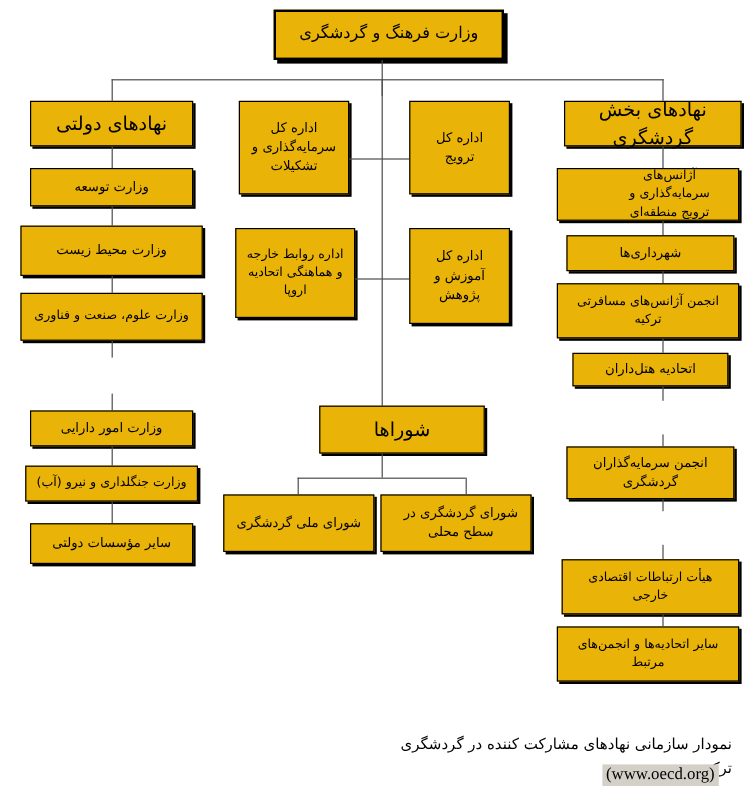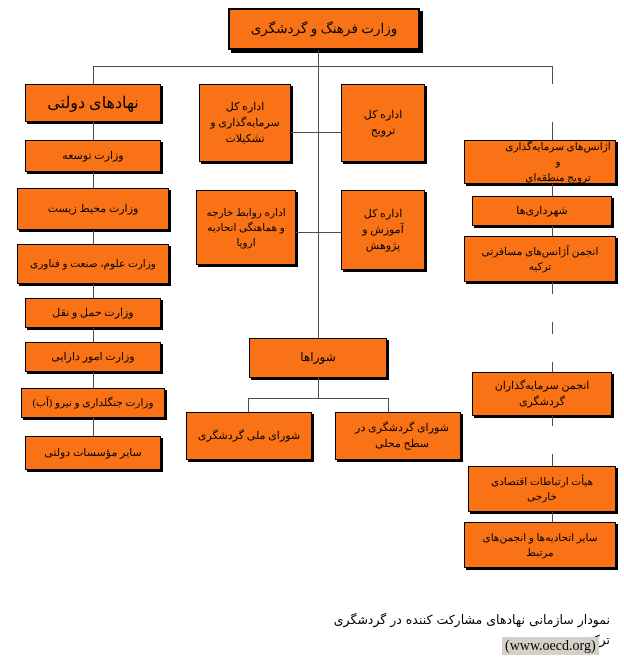--- a/index.html
+++ b/index.html
@@ -29,46 +29,45 @@
   .hline {
     position: absolute;
     height: 1px;
     background: #4d4d4d;
   }
 
   
   .node {
     position: absolute;
     box-sizing: border-box;
-    background: #f97316;
+    background: #eab308;
     border: 1px solid #000000;
     box-shadow: 2px 2px 0 0 #000000;
     display: flex;
     align-items: center;
     justify-content: flex-start;
     text-align: center;
     padding: 2px 4px;
     line-height: 1.45;
     direction: rtl;
-    font-family: Liberation Serif, serif;
   }
   .node .txt {
     display: block;
     width: 100%;
     white-space: pre-line;
   }
   .node.root {
     border-width: 2px;
     box-shadow: 3px 3px 0 0 #000000;
     font-size: 13.5px;
   }
   .node.colhead { font-size: 16px; }
   .node.lvl { font-size: 11px; }
   .node.small { font-size: 10.5px; }
-  .node.council { font-size: 12px; }
+  .node.council { font-size: 16px; margin-left: 17px; }
 
   
   .caption {
     position: absolute;
     direction: rtl;
     text-align: right;
     font-size: 12.5px;
     line-height: 1.6;
     color: #000000;
   }
@@ -114,23 +113,20 @@
   <div class="node lvl" style="left:17px; top:188px; width:152px; height:42px;">
     <span class="txt">وزارت محیط زیست</span>
   </div>
   <div class="vline" style="left:93px; top:230px; height:14px;"></div>
 
   <div class="node small" style="left:17px; top:244px; width:152px; height:40px;">
     <span class="txt">وزارت علوم، صنعت و فناوری</span>
   </div>
   <div class="vline" style="left:93px; top:284px; height:14px;"></div>
 
-  <div class="node lvl" style="left:25px; top:298px; width:136px; height:30px;">
-    <span class="txt">وزارت حمل و نقل</span>
-  </div>
   <div class="vline" style="left:93px; top:328px; height:14px;"></div>
 
   <div class="node lvl" style="left:25px; top:342px; width:136px; height:30px;">
     <span class="txt">وزارت امور دارایی</span>
   </div>
   <div class="vline" style="left:93px; top:372px; height:16px;"></div>
 
   <div class="node small" style="left:21px; top:388px; width:144px; height:30px;">
     <span class="txt">وزارت جنگلداری و نیرو (آب)</span>
   </div>
@@ -160,39 +156,45 @@
   </div>
   <div class="hline" style="left:318px; top:132px; width:23px;"></div>
 
   <div class="node lvl" style="left:341px; top:190px; width:84px; height:80px;">
     <span class="txt">اداره کل
 آموزش و
 پژوهش</span>
   </div>
   <div class="hline" style="left:318px; top:232px; width:23px;"></div>
 
+  <div class="node colhead" style="left:470px; top:84px; width:148px; height:38px;">
+    <span class="txt">نهادهای بخش گردشگری</span>
+  </div>
   <div class="vline" style="left:552px; top:122px; height:18px;"></div>
 
   <div class="node small" style="left:464px; top:140px; width:152px; height:44px;padding-left:40px;">
     <span class="txt">آژانس‌های سرمایه‌گذاری و
 ترویج منطقه‌ای</span>
   </div>
   <div class="vline" style="left:552px; top:184px; height:12px;"></div>
 
   <div class="node lvl" style="left:472px; top:196px; width:140px; height:30px;">
     <span class="txt">شهرداری‌ها</span>
   </div>
   <div class="vline" style="left:552px; top:226px; height:10px;"></div>
 
   <div class="node small" style="left:464px; top:236px; width:152px; height:46px;">
     <span class="txt">انجمن آژانس‌های مسافرتی
 ترکیه</span>
   </div>
   <div class="vline" style="left:552px; top:282px; height:12px;"></div>
 
+  <div class="node lvl" style="left:477px; top:294px; width:130px; height:28px;">
+    <span class="txt">اتحادیه هتل‌داران</span>
+  </div>
   <div class="vline" style="left:552px; top:322px; height:12px;"></div>
 
   <div class="vline" style="left:552px; top:362px; height:10px;"></div>
 
   <div class="node lvl" style="left:472px; top:372px; width:140px; height:44px;">
     <span class="txt">انجمن سرمایه‌گذاران
 گردشگری</span>
   </div>
   <div class="vline" style="left:552px; top:416px; height:10px;"></div>
 
@@ -215,21 +217,21 @@
 
   <div class="vline" style="left:318px; top:378px; height:20px;"></div>
   <div class="hline" style="left:248px; top:398px; width:140px;"></div>
   <div class="vline" style="left:248px; top:398px; height:14px;"></div>
   <div class="vline" style="left:388px; top:398px; height:14px;"></div>
 
   <div class="node lvl" style="left:186px; top:412px; width:126px; height:48px;">
     <span class="txt">شورای ملی گردشگری</span>
   </div>
 
-  <div class="node lvl" style="left:335px; top:412px; width:126px; height:48px;padding-left:12px;">
+  <div class="node lvl" style="left:317px; top:412px; width:126px; height:48px;padding-left:12px;">
     <span class="txt">شورای گردشگری در
 سطح محلی</span>
   </div>
 
   <div class="caption" style="left:314px; top:610px; width:296px;">نمودار سازمانی نهادهای مشارکت کننده در گردشگری ترکیه</div>
 
   <div class="source" style="left:502px; top:637px;">(www.oecd.org)</div>
 
 </div>
 

